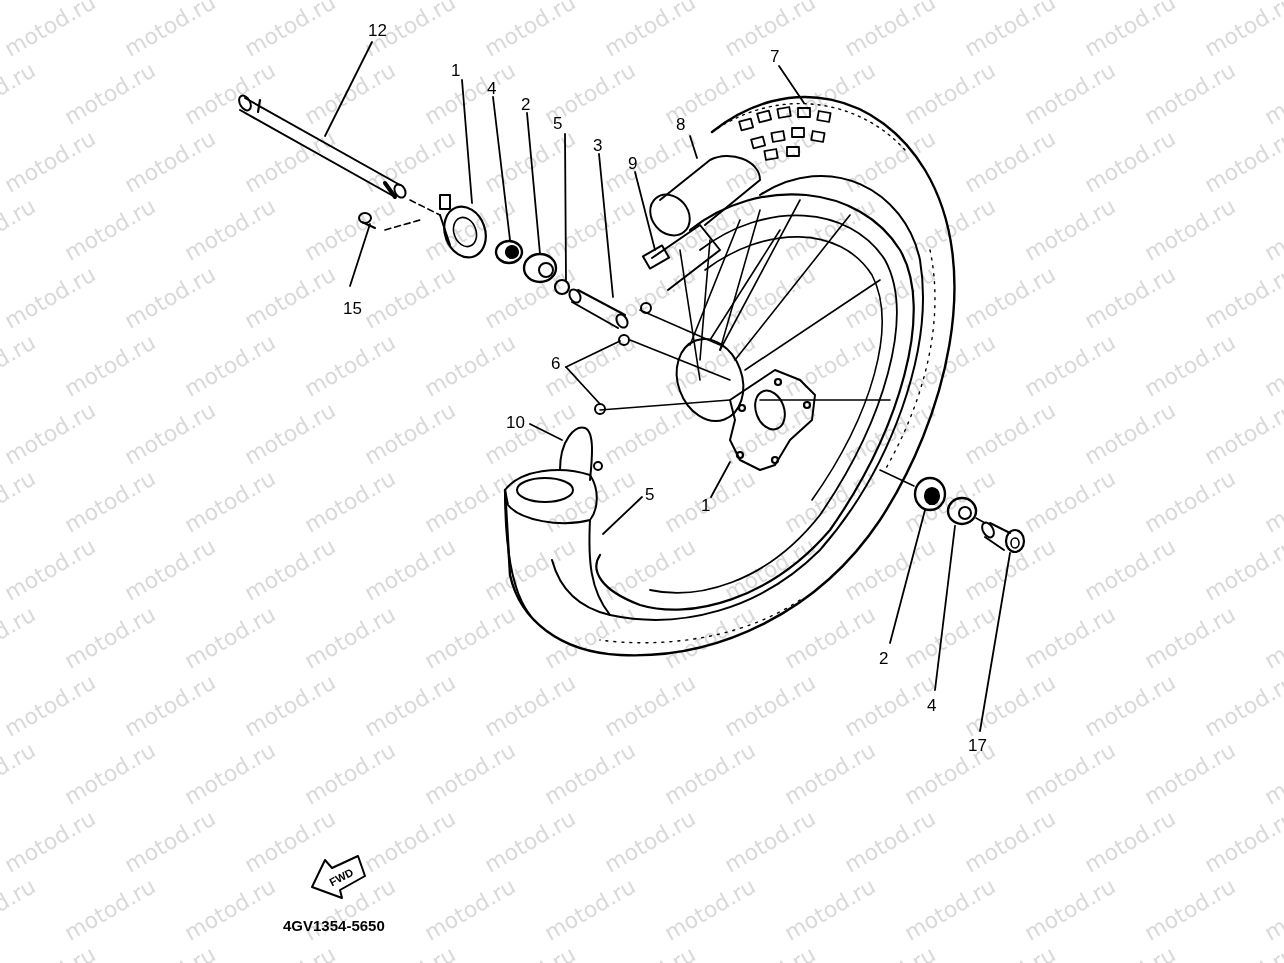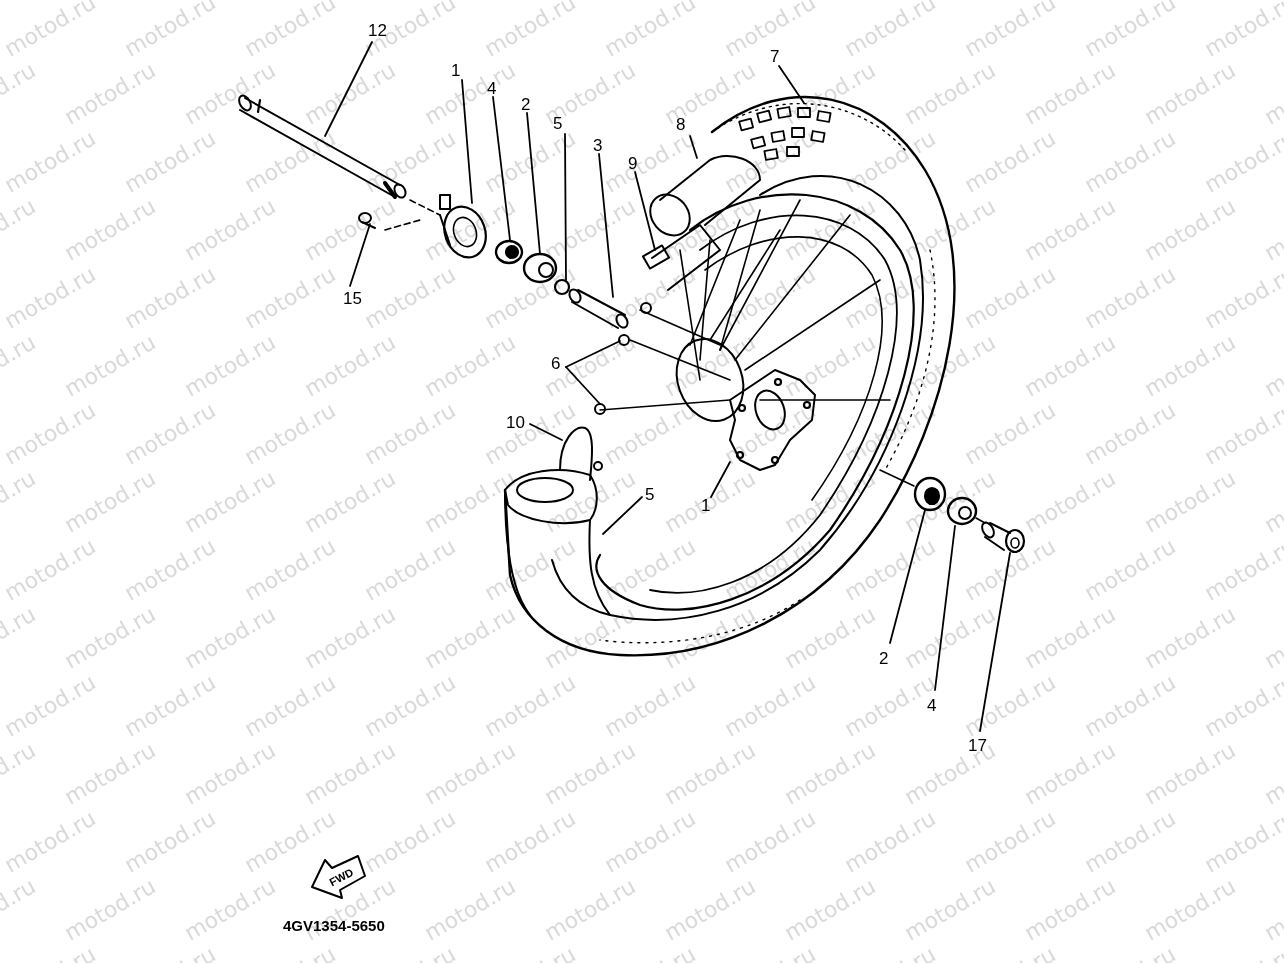--- a/index.html
+++ b/index.html
@@ -409,21 +409,21 @@
   <div id="callouts-layer">
     <span class="callout" style="left:368px;top:22px">12</span>
     <span class="callout" style="left:451px;top:62px">1</span>
     <span class="callout" style="left:487px;top:80px">4</span>
     <span class="callout" style="left:521px;top:96px">2</span>
     <span class="callout" style="left:553px;top:115px">5</span>
     <span class="callout" style="left:593px;top:137px">3</span>
     <span class="callout" style="left:676px;top:116px">8</span>
     <span class="callout" style="left:628px;top:155px">9</span>
     <span class="callout" style="left:770px;top:48px">7</span>
-    <span class="callout" style="left:343px;top:290px">15</span>
+    <span class="callout" style="left:343px;top:300px">15</span>
     <span class="callout" style="left:551px;top:355px">6</span>
     <span class="callout" style="left:506px;top:414px">10</span>
     <span class="callout" style="left:645px;top:486px">5</span>
     <span class="callout" style="left:701px;top:497px">1</span>
     <span class="callout" style="left:879px;top:650px">2</span>
     <span class="callout" style="left:927px;top:697px">4</span>
     <span class="callout" style="left:968px;top:737px">17</span>
   </div>
 
   <div class="doc-code">4GV1354-5650</div>

